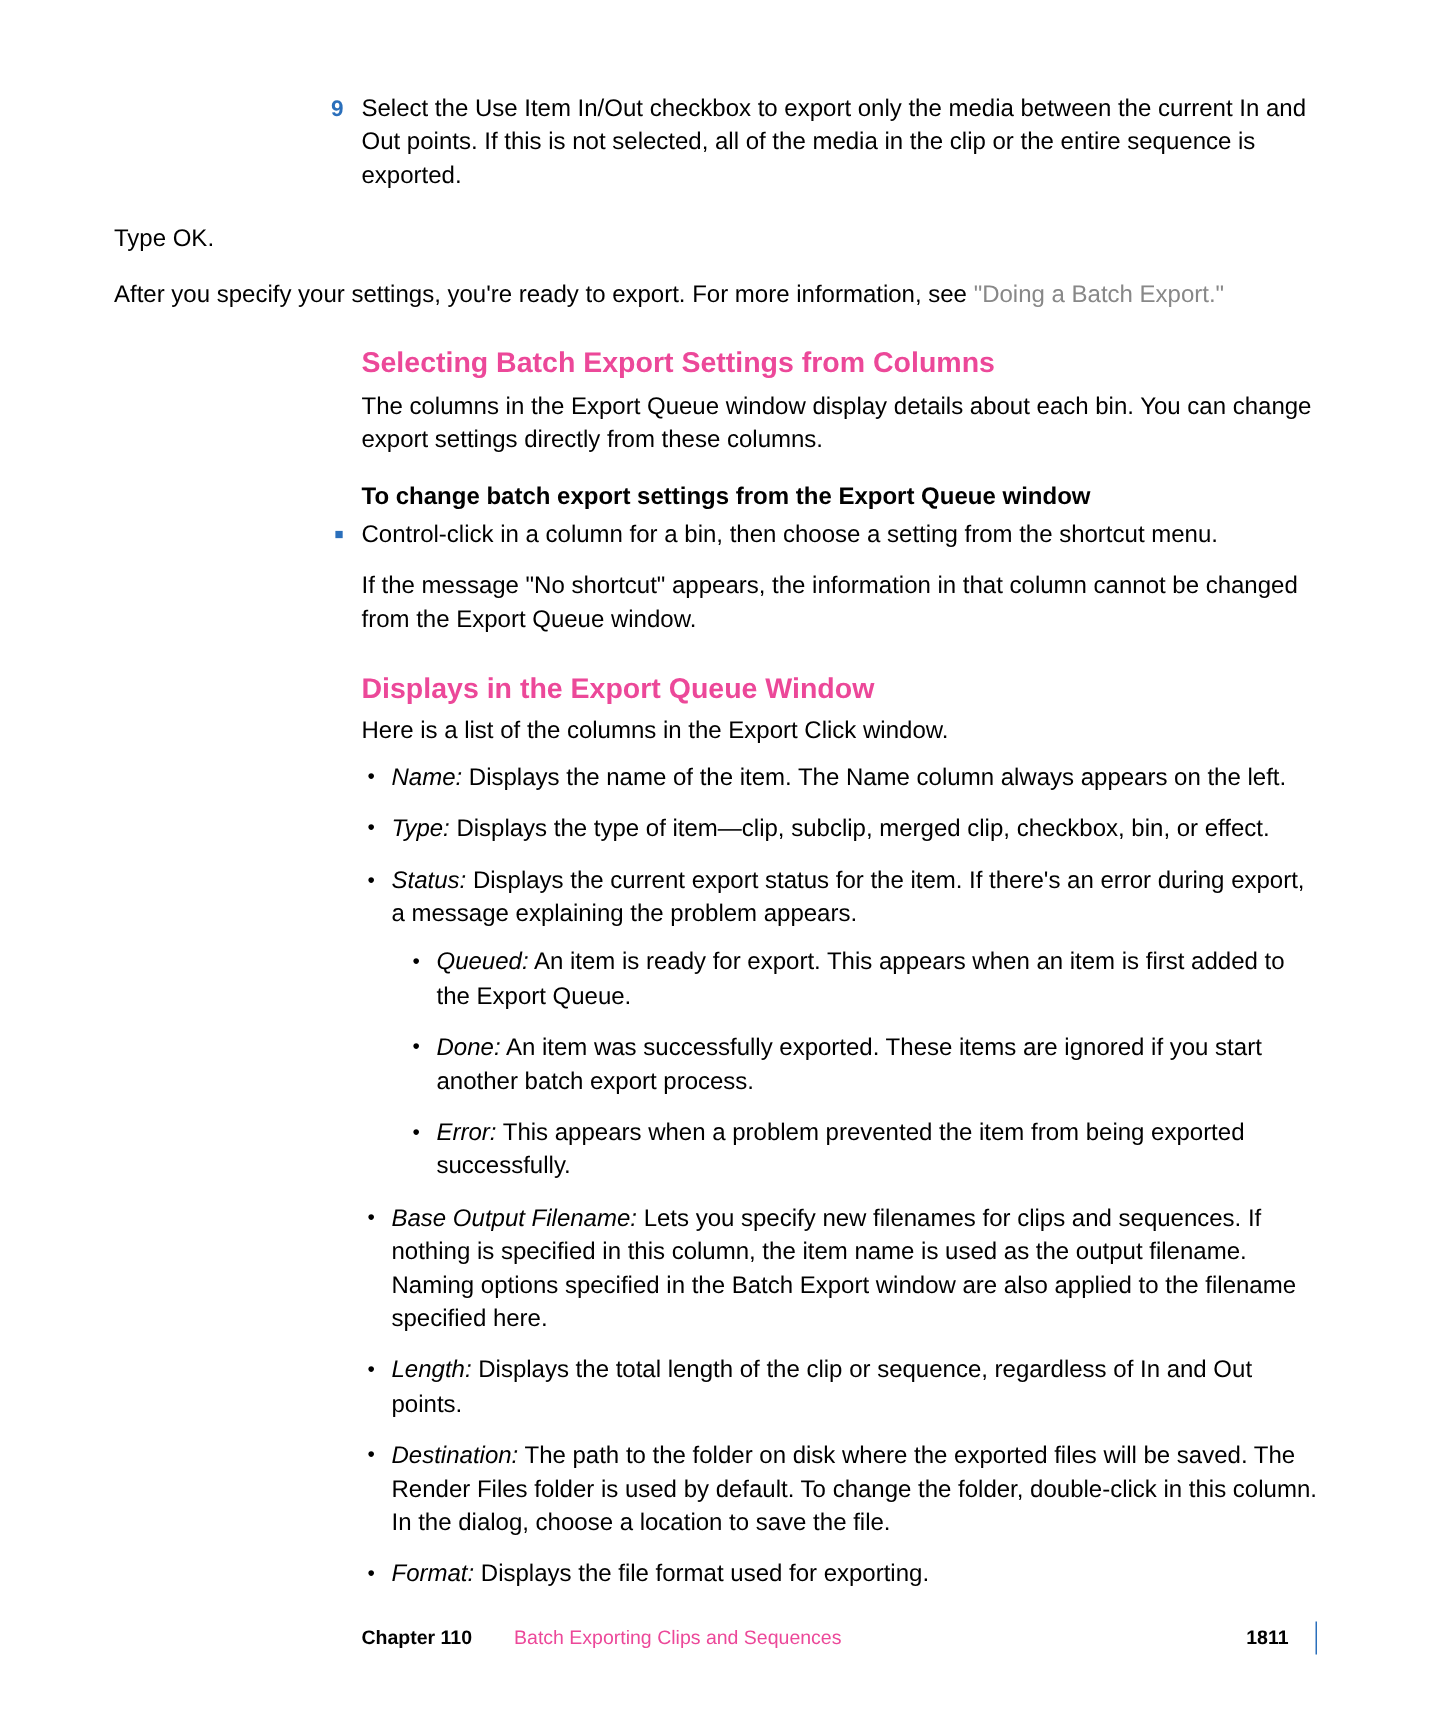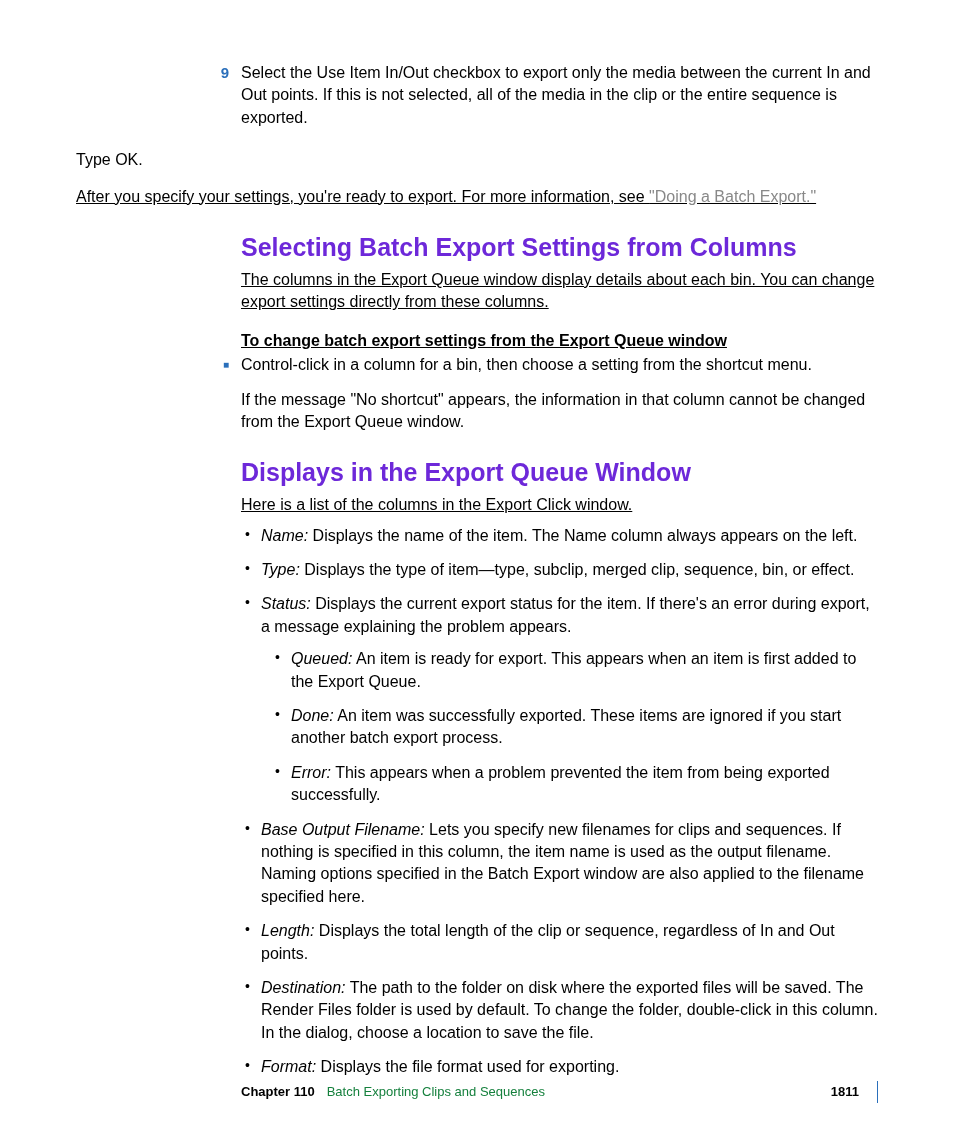--- a/index.html
+++ b/index.html
@@ -30,35 +30,33 @@
     box-sizing: border-box;
     color: #2a6fbb;
     font-weight: bold;
     font-size: 15px;
   }
   .step-body {
     flex: 1;
   }
   .followup {
     margin-top: 14px;
-    text-decoration: underline;
   }
   .link-text {
     color: #888;
   }
   h3.section-heading {
-    color: #6d28d9;
+    color: #ec4899;
     font-weight: 600;
-    font-size: 25px;
+    font-size: 19px;
     margin: 22px 0 4px 165px;
   }
   .section-intro, .bold-intro {
     margin-left: 165px;
     margin-bottom: 6px;
-    text-decoration: underline;
   }
   .bold-intro {
     font-weight: bold;
     margin-top: 16px;
     margin-bottom: 2px;
   }
   .square-row {
     display: flex;
     margin-bottom: 12px;
   }
@@ -125,24 +123,24 @@
     right: 76px;
     border-right: 1.5px solid #2a6fbb;
     padding-right: 18px;
     height: 22px;
     display: flex;
     align-items: center;
     font-size: 13px;
   }
   .footer-chapter {
     font-weight: bold;
-    margin-right: 12px;
+    margin-right: 28px;
   }
   .footer-title {
-    color: #15803d;
+    color: #ec4899;
     flex: 1;
   }
   .footer-page {
     font-weight: bold;
     margin-left: 14px;
   }
 </style>
 </head>
 <body>
 
@@ -172,21 +170,21 @@
   <div class="note-after">If the message "No shortcut" appears, the information in that column cannot be changed from the Export Queue window.</div>
 
   <h3 class="section-heading">Displays in the Export Queue Window</h3>
   <div class="section-intro">Here is a list of the columns in the Export Click window.</div>
 
   <ul class="col-list">
     <li>
       <span class="term">Name:</span><span>  Displays the name of the item. The Name column always appears on the left.</span>
     </li>
     <li>
-      <span class="term">Type:</span><span>  Displays the type of item—type, subclip, merged clip, sequence, bin, or effect.</span>
+      <span class="term">Type:</span><span>  Displays the type of item—clip, subclip, merged clip, checkbox, bin, or effect.</span>
     </li>
     <li>
       <span class="term">Status:</span><span>  Displays the current export status for the item. If there's an error during export, a message explaining the problem appears.</span>
       <ul class="sub-list">
         <li>
           <span class="term">Queued:</span><span>  An item is ready for export. This appears when an item is first added to the Export Queue.</span>
         </li>
         <li>
           <span class="term">Done:</span><span>  An item was successfully exported. These items are ignored if you start another batch export process.</span>
         </li>

